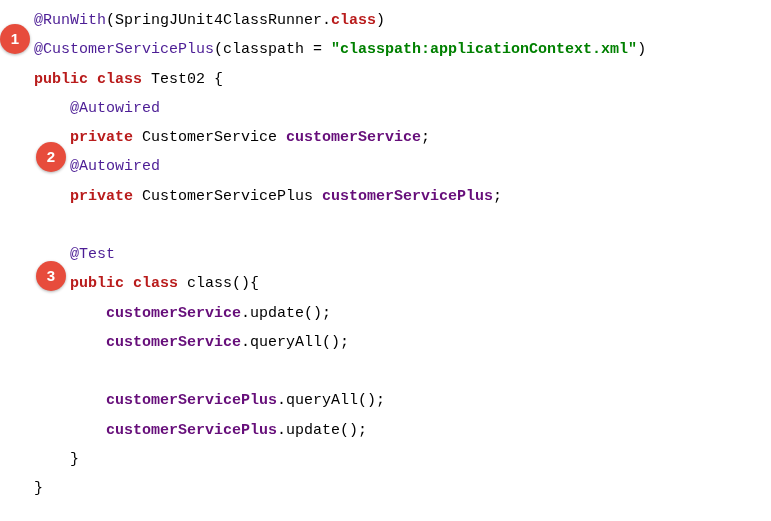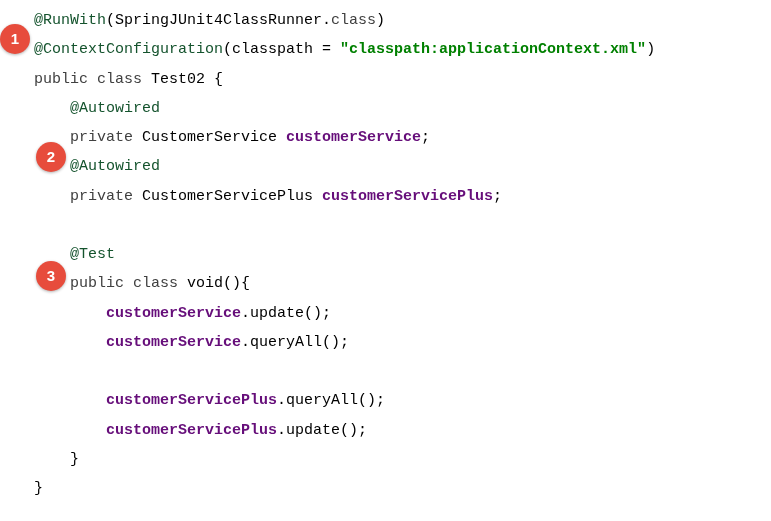--- a/index.html
+++ b/index.html
@@ -12,22 +12,22 @@
     position: relative;
     width: 771px;
     height: 521px;
     overflow: hidden;
   }
   .code-area {
     padding: 6px 0 0 34px;
     white-space: pre;
     color: #000000;
   }
-  .annotation { color: #14532d; }
-  .keyword { color: #404040; font-weight: normal; }
+  .annotation { color: #4c1d95; }
+  .keyword { color: #b91c1c; font-weight: bold; }
   .string { color: #008000; font-weight: bold; }
   .member { color: #660E7A; font-weight: bold; }
   .plain { color: #000000; }
   .bubble {
     position: absolute;
     width: 30px;
     height: 30px;
     border-radius: 50%;
     background: #e74c3c;
     color: #ffffff;
@@ -50,28 +50,28 @@
     <span>1</span>
   </div>
 <div class="bubble b2">
     <span>2</span>
   </div>
 <div class="bubble b3">
     <span>3</span>
   </div>
 
 <div class="code-area"><span class="annotation">@RunWith</span><span class="plain">(</span><span class="plain">SpringJUnit4ClassRunner.</span><span class="keyword">class</span><span class="plain">)</span>
-<span class="annotation">@ContextConfiguration</span><span class="plain">(classpath = </span><span class="string">"classpath:applicationContext.xml"</span><span class="plain">)</span>
+<span class="annotation">@CustomerServicePlus</span><span class="plain">(classpath = </span><span class="string">"classpath:applicationContext.xml"</span><span class="plain">)</span>
 <span class="keyword">public</span> <span class="keyword">class</span><span class="plain"> Test02 {</span>
     <span class="annotation">@Autowired</span>
     <span class="keyword">private</span><span class="plain"> CustomerService </span><span class="member">customerService</span><span class="plain">;</span>
     <span class="annotation">@Autowired</span>
     <span class="keyword">private</span><span class="plain"> CustomerServicePlus </span><span class="member">customerServicePlus</span><span class="plain">;</span>
 
     <span class="annotation">@Test</span>
-    <span class="keyword">public</span> <span class="keyword">class</span><span class="plain"> void(){</span>
+    <span class="keyword">public</span> <span class="keyword">class</span><span class="plain"> class(){</span>
         <span class="member">customerService</span><span class="plain">.update();</span>
         <span class="member">customerService</span><span class="plain">.queryAll();</span>
 
         <span class="member">customerServicePlus</span><span class="plain">.queryAll();</span>
         <span class="member">customerServicePlus</span><span class="plain">.update();</span>
 <span class="plain">    }</span>
 <span class="plain">}</span></div>
 
 </body></html>

